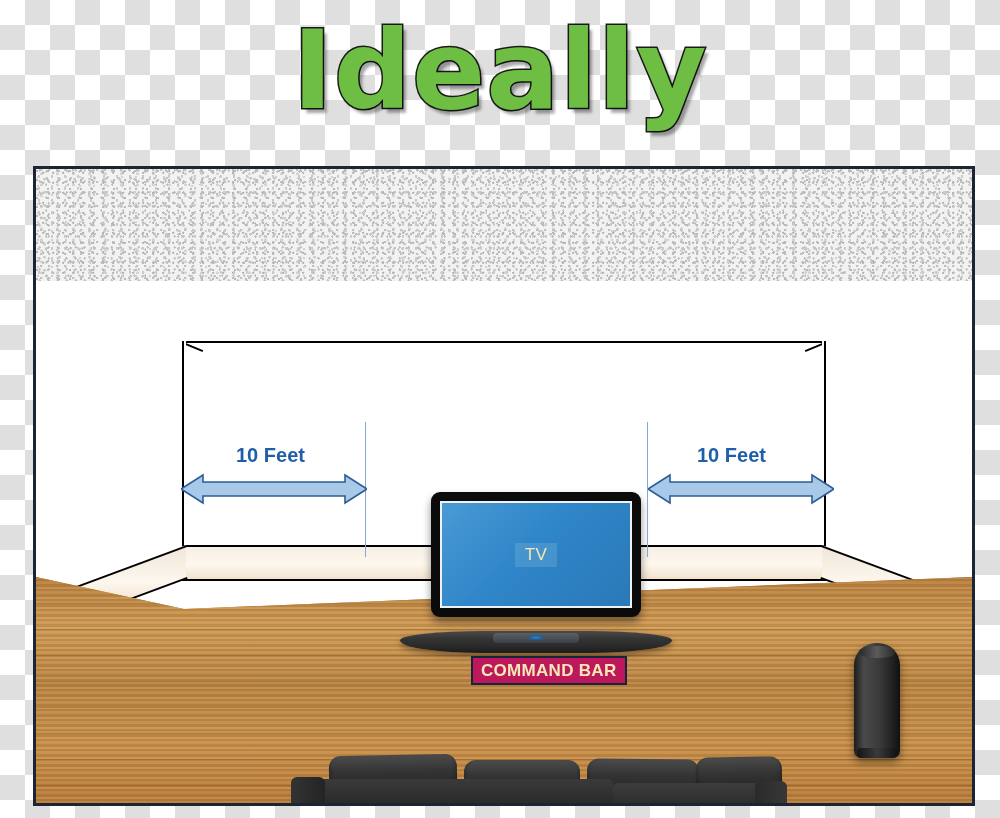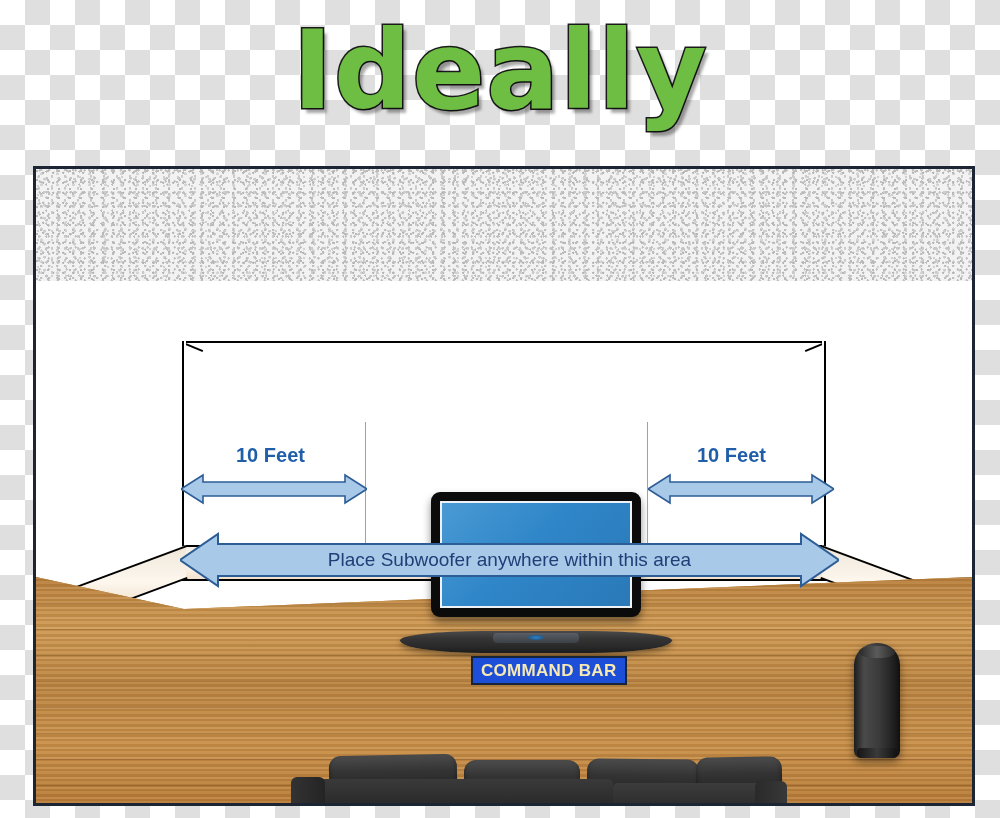--- a/index.html
+++ b/index.html
@@ -214,21 +214,21 @@
   #banner-text{
     position:absolute;left:0;top:0;width:100%;height:100%;
     display:flex;align-items:center;justify-content:center;
     color:#1f3f77;font-size:19px;white-space:nowrap;
     pointer-events:none;
   }
 
   
   .callout{
     position:absolute;
-    background:#1d4ed8;
+    background:#be185d;
     border:2px solid #16243a;
     color:#f6e9b4;
     font-size:17px;font-weight:600;letter-spacing:.3px;
     padding:2px 8px;white-space:nowrap;line-height:1.25;
   }
   #label-command{left:435px;top:487px;}
   #label-sub{left:780px;top:594px;font-size:16px;}
 </style>
 </head>
 <body>
@@ -285,26 +285,20 @@
   </div>
   <div class="feet-label" style="left:200px;top:275px;">10 Feet</div>
 
   <div class="arrow-wrap" style="left:612px;top:304px;">
     <svg class="arrow-svg" width="186" height="32" viewBox="0 0 186 32">
       <polygon points="0,16 22,2 22,9 164,9 164,2 186,16 164,30 164,23 22,23 22,30" fill="#a9c9e9" stroke="#2c5d96" stroke-width="1.6"></polygon>
     </svg>
   </div>
   <div class="feet-label" style="left:661px;top:275px;">10 Feet</div>
 
-  <div class="arrow-wrap" style="left:144px;top:363px;width:659px;height:56px;">
-    <svg class="arrow-svg" width="659" height="56" viewBox="0 0 659 56" preserveAspectRatio="none">
-      <polygon points="0,28 38,2 38,12 621,12 621,2 659,28 621,54 621,44 38,44 38,54" fill="#a9c9e9" stroke="#2c5d96" stroke-width="2"></polygon>
-    </svg>
-    <div id="banner-text">Place Subwoofer anywhere within this area</div>
-  </div>
 
   <div id="couch">
     <div class="cushion" id="cu1"></div>
     <div class="cushion" id="cu2"></div>
     <div class="cushion" id="cu3"></div>
     <div class="cushion" id="cu4"></div>
     <div id="couch-back-l"></div>
     <div id="couch-back-r"></div>
     <div id="couch-arm-l"></div>
     <div id="couch-arm-r"></div>

